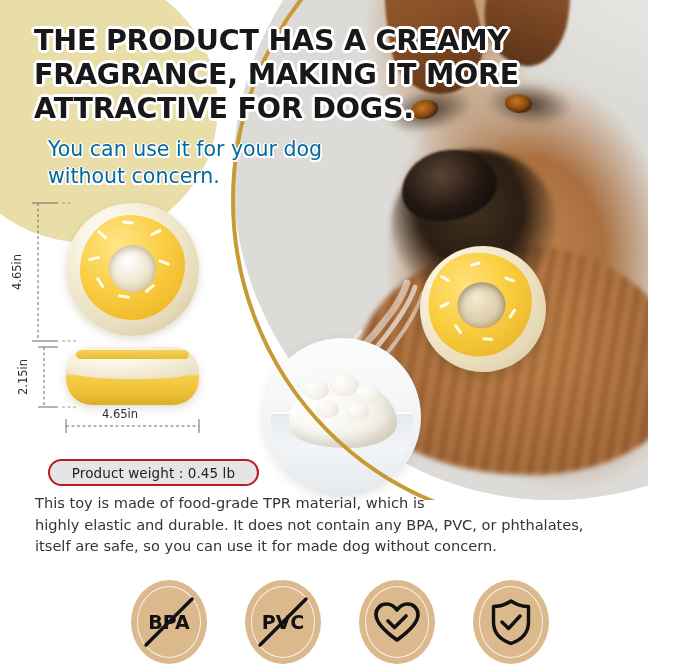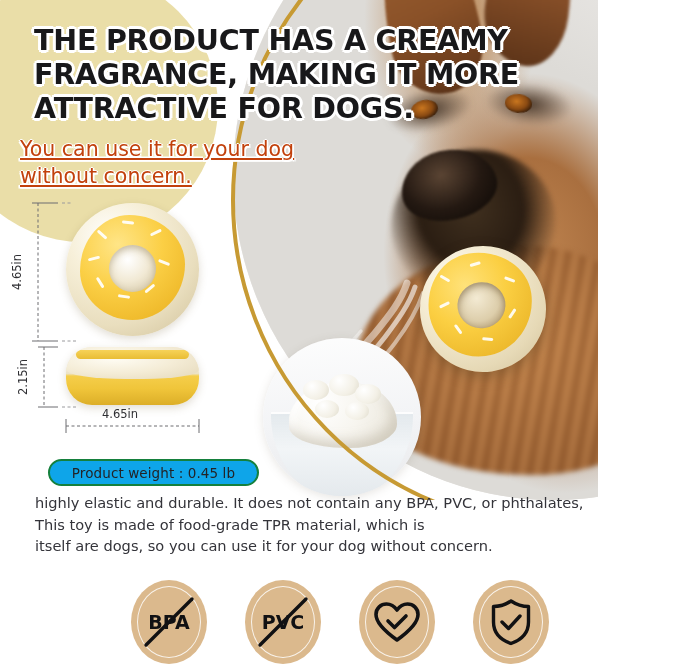--- a/index.html
+++ b/index.html
@@ -4,21 +4,21 @@
 <title>Dog Toy Product Infographic</title>
 <style>
   * { margin:0; padding:0; box-sizing:border-box; }
   html,body { width:679px; height:666px; }
   body {
     font-family:"DejaVu Sans","Liberation Sans",sans-serif;
     background:#ffffff;
     position:relative;
     overflow:hidden;
   }
-  .stage { position:absolute; inset:0; width:598px; height:666px; overflow:hidden; background:#fff; }
+  .stage { position:absolute; inset:0; width:648px; height:666px; overflow:hidden; background:#fff; }
 
   
   .hero { position:absolute; left:0; top:0; width:679px; height:500px; overflow:hidden; }
 
   
   .yellow-blob {
     position:absolute; left:-52px; top:-28px; width:270px; height:270px;
     border-radius:50%; background:#e9dca3; opacity:.95;
   }
 
@@ -155,25 +155,24 @@
   .headline {
     position:absolute; left:34px; top:24px; width:560px; z-index:8;
     font-size:28.5px; line-height:1.19; font-weight:700; letter-spacing:-.2px;
     color:#18181a;
     text-shadow:
       2px 0 0 #fff,-2px 0 0 #fff,0 2px 0 #fff,0 -2px 0 #fff,
       2px 2px 0 #fff,-2px 2px 0 #fff,2px -2px 0 #fff,-2px -2px 0 #fff,
       3px 0 0 #fff,-3px 0 0 #fff,0 3px 0 #fff,0 -3px 0 #fff;
   }
   .subhead {
-    position:absolute; left:20px; top:136px; width:330px; z-index:8;
-    font-size:20.5px; line-height:1.33; color:#c2410c; font-weight:400;
+    position:absolute; left:48px; top:136px; width:330px; z-index:8;
+    font-size:20.5px; line-height:1.33; color:#0369a1; font-weight:400;
     text-shadow:1.5px 0 0 #fff,-1.5px 0 0 #fff,0 1.5px 0 #fff,0 -1.5px 0 #fff,
       1.5px 1.5px 0 #fff,-1.5px 1.5px 0 #fff;
-    text-decoration:underline;
   }
 
   
   .diagram { position:absolute; left:0; top:195px; width:250px; height:260px; z-index:9; }
 
   .donut-top {
     position:absolute; left:66px; top:8px; width:133px; height:133px;
     border-radius:50%;
     background:radial-gradient(circle at 33% 26%, #ffffff 0%, #f7f0da 30%, #e9debe 66%, #cfc098 100%);
     box-shadow:0 3px 9px rgba(120,100,60,.22);
@@ -210,22 +209,22 @@
   }
 
   .dim-label {
     position:absolute; font-size:11.5px; color:#2f2f33; white-space:nowrap;
     font-family:"DejaVu Sans","Liberation Sans",sans-serif;
   }
   .dim-v { transform:rotate(-90deg); transform-origin:center; }
 
   .weight-pill {
     position:absolute; left:48px; top:459px; width:211px; height:27px; z-index:9;
-    border:2px solid #15803d; border-radius:14px;
-    background:#0ea5e9;
+    border:2px solid #b91c1c; border-radius:14px;
+    background:#e5e5e5;
     display:flex; align-items:center; justify-content:center;
     font-size:13.5px; color:#232326; letter-spacing:.1px;
   }
 
   
   .body-copy {
     position:absolute; left:35px; top:492px; width:625px; z-index:9;
     font-size:14.6px; line-height:1.48; color:#34343a;
   }
   .body-copy div { white-space:nowrap; }
@@ -358,23 +357,23 @@
     </svg>
 
     <div class="dim-label dim-v" style="left:-7px; top:70px; width:48px; text-align:center;">4.65in</div>
     <div class="dim-label dim-v" style="left:-1px; top:175px; width:48px; text-align:center;">2.15in</div>
     <div class="dim-label" style="left:102px; top:212px;">4.65in</div>
   </div>
 
   <div class="weight-pill">Product weight : 0.45 lb</div>
 
   <div class="body-copy">
+    <div>This toy is made of food-grade TPR material, which is</div>
     <div>highly elastic and durable. It does not contain any BPA, PVC, or phthalates,</div>
-    <div>This toy is made of food-grade TPR material, which is</div>
-    <div>itself are dogs, so you can use it for your dog without concern.</div>
+    <div>itself are safe, so you can use it for made dog without concern.</div>
   </div>
 
   <div class="badges">
 
 
     <div class="badge">
       <svg width="62" height="62" viewBox="0 0 62 62">
         <circle cx="31" cy="31" r="27" fill="none" stroke="#ffffff" stroke-width="3.4" opacity="0"></circle>
         <text x="31" y="38" text-anchor="middle" font-family="DejaVu Sans, sans-serif" font-size="19" font-weight="700" fill="#111113">BPA</text>
         <line x1="8" y1="54" x2="54" y2="8" stroke="#111113" stroke-width="3.4" stroke-linecap="round"></line>

